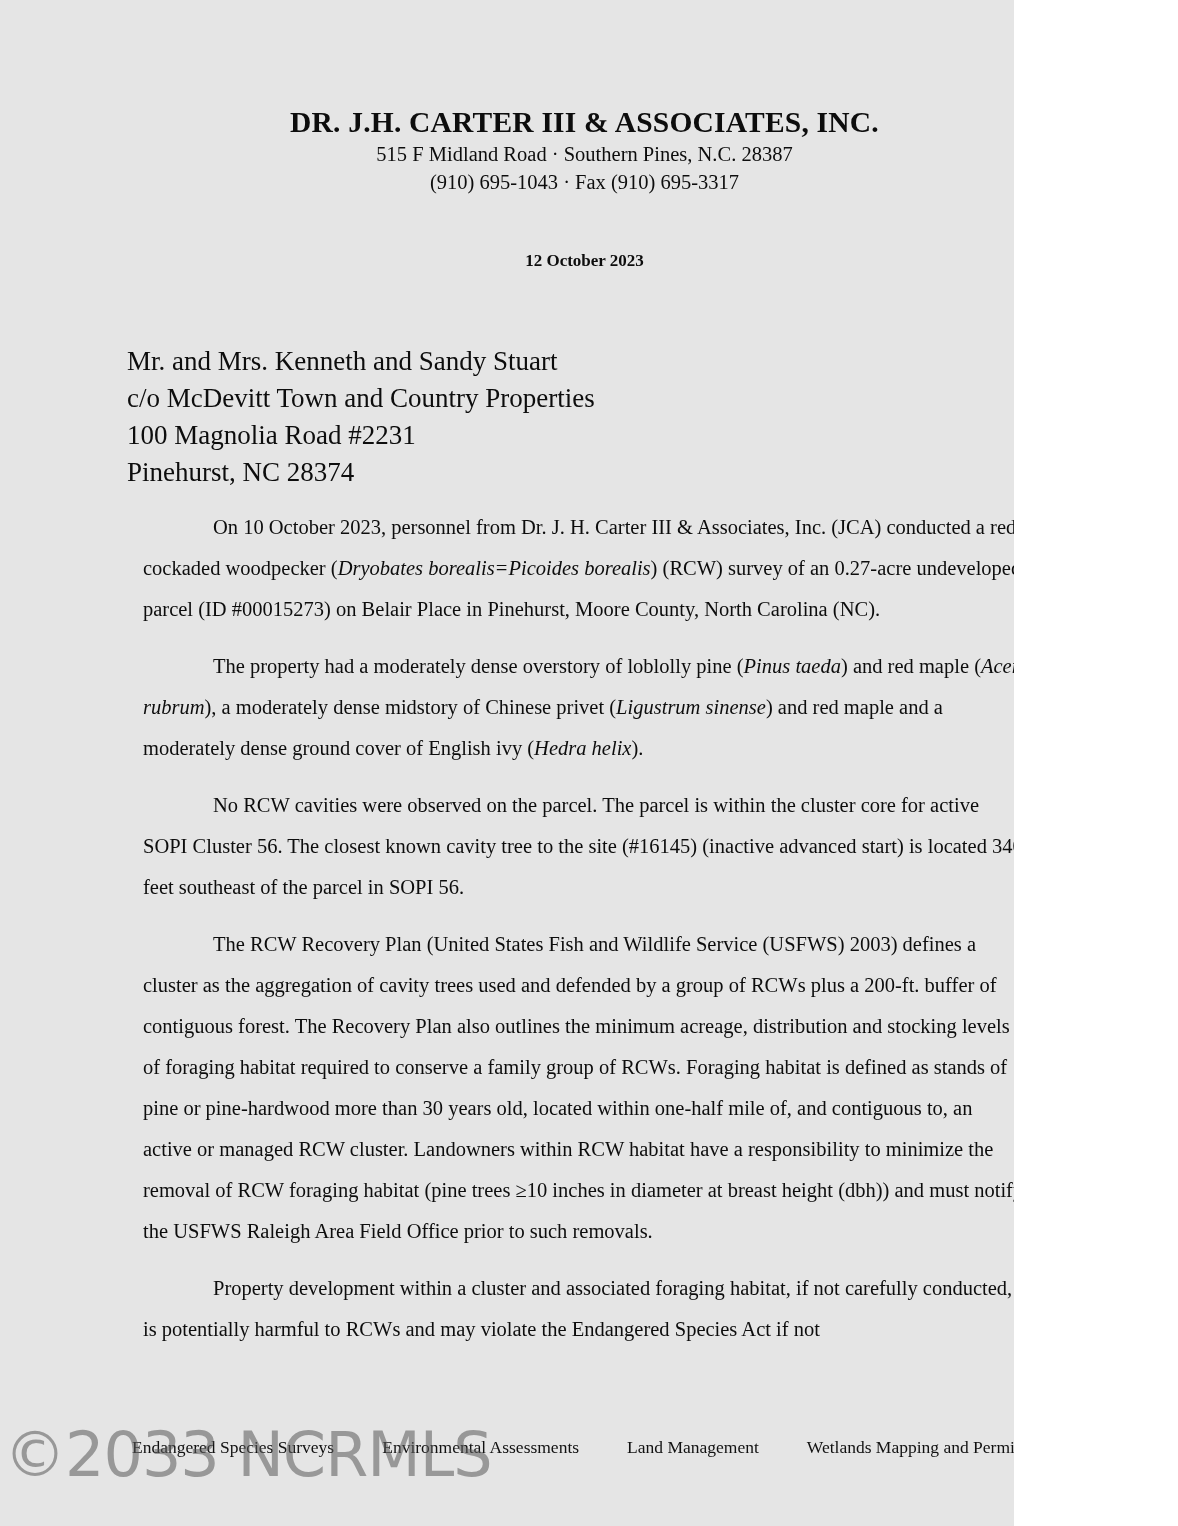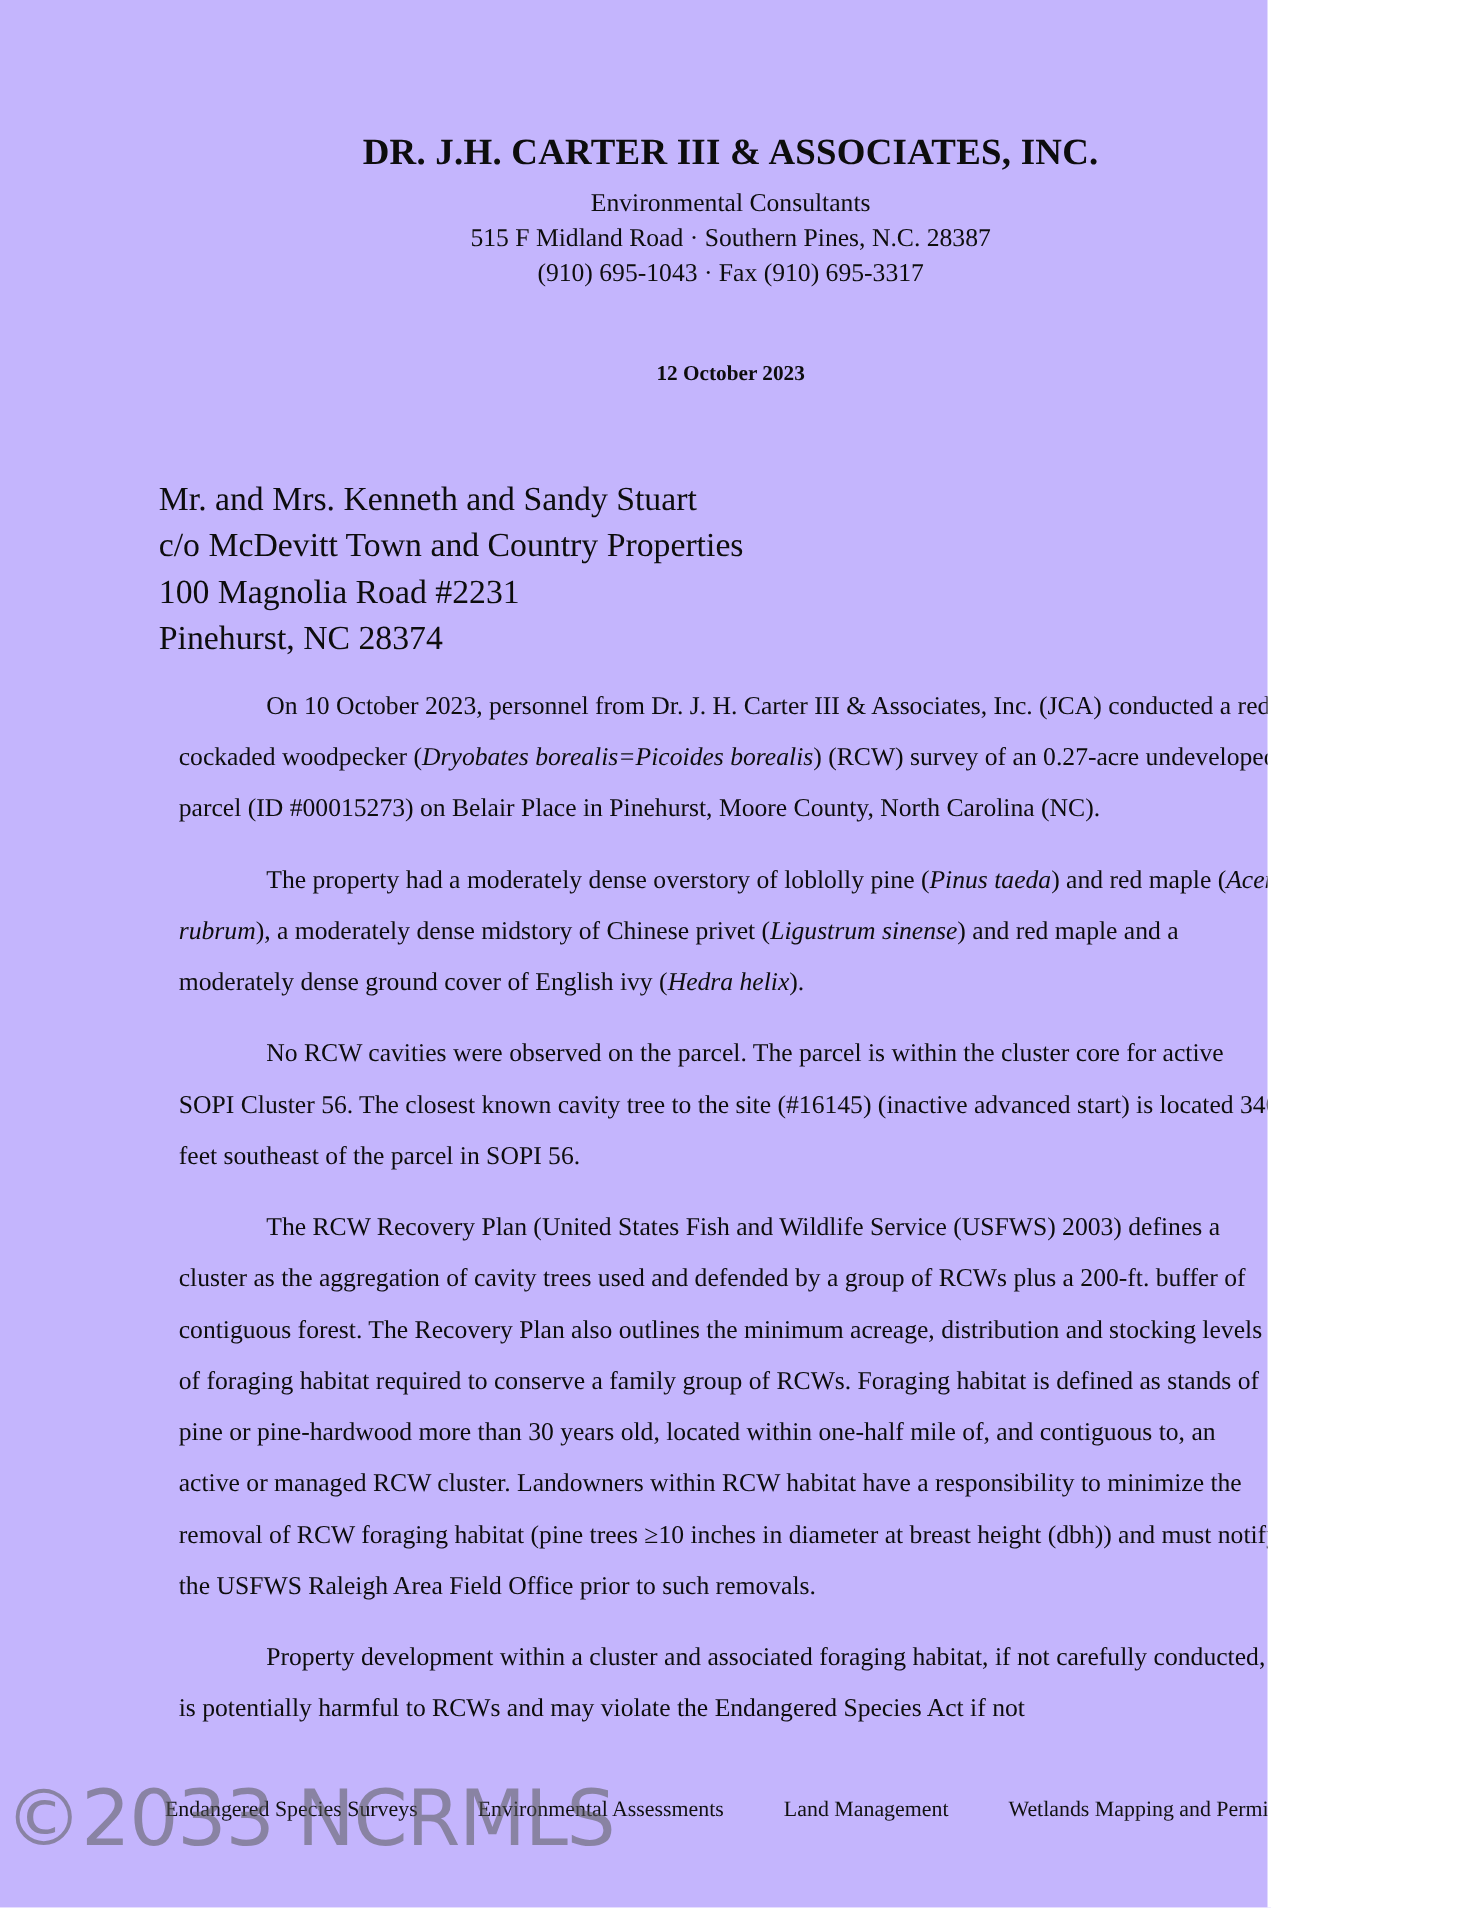--- a/index.html
+++ b/index.html
@@ -4,21 +4,21 @@
 <style>
   html, body {
     margin: 0;
     padding: 0;
     background: #ffffff;
   }
   .page {
     position: relative;
     width: 1014px;
     height: 1526px;
-    background: #c4b5fd;
+    background: #e5e5e5;
     font-family: "Liberation Serif", serif;
     color: #0d0d0d;
     overflow: hidden;
   }
   .content {
     position: absolute;
     left: 127px;
     top: 0;
     width: 915px;
   }
@@ -106,21 +106,20 @@
   }
 </style>
 </head>
 <body>
 
 <div class="page">
   <div class="content">
 
     <div class="letterhead">
       <div class="company-name">DR. J.H. CARTER III &amp; ASSOCIATES, INC.</div>
-      <div class="lh-line first">Environmental Consultants</div>
       <div class="lh-line">515 F Midland Road  ·  Southern Pines, N.C. 28387</div>
       <div class="lh-line">(910) 695-1043  ·  Fax (910) 695-3317</div>
     </div>
 
     <div class="date">12 October 2023</div>
 
     <div class="address">
       <div>Mr. and Mrs. Kenneth and Sandy Stuart</div>
       <div>c/o McDevitt Town and Country Properties</div>
       <div>100 Magnolia Road #2231</div>

